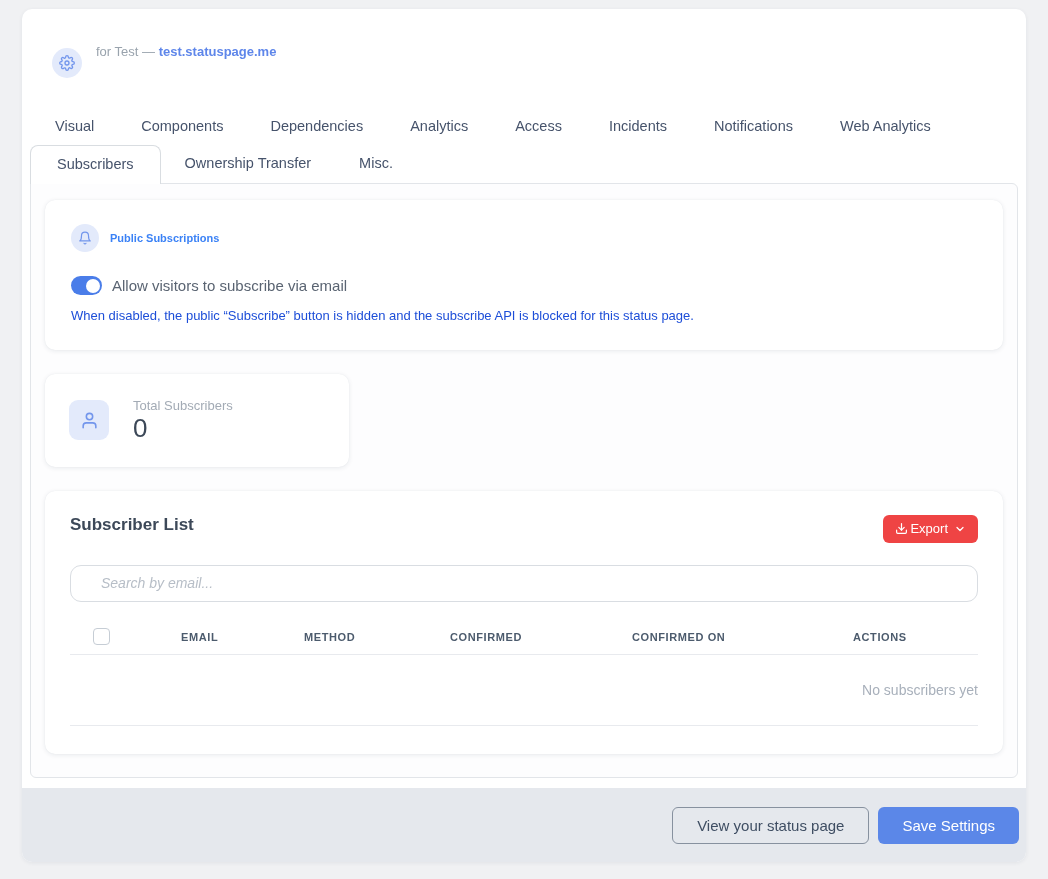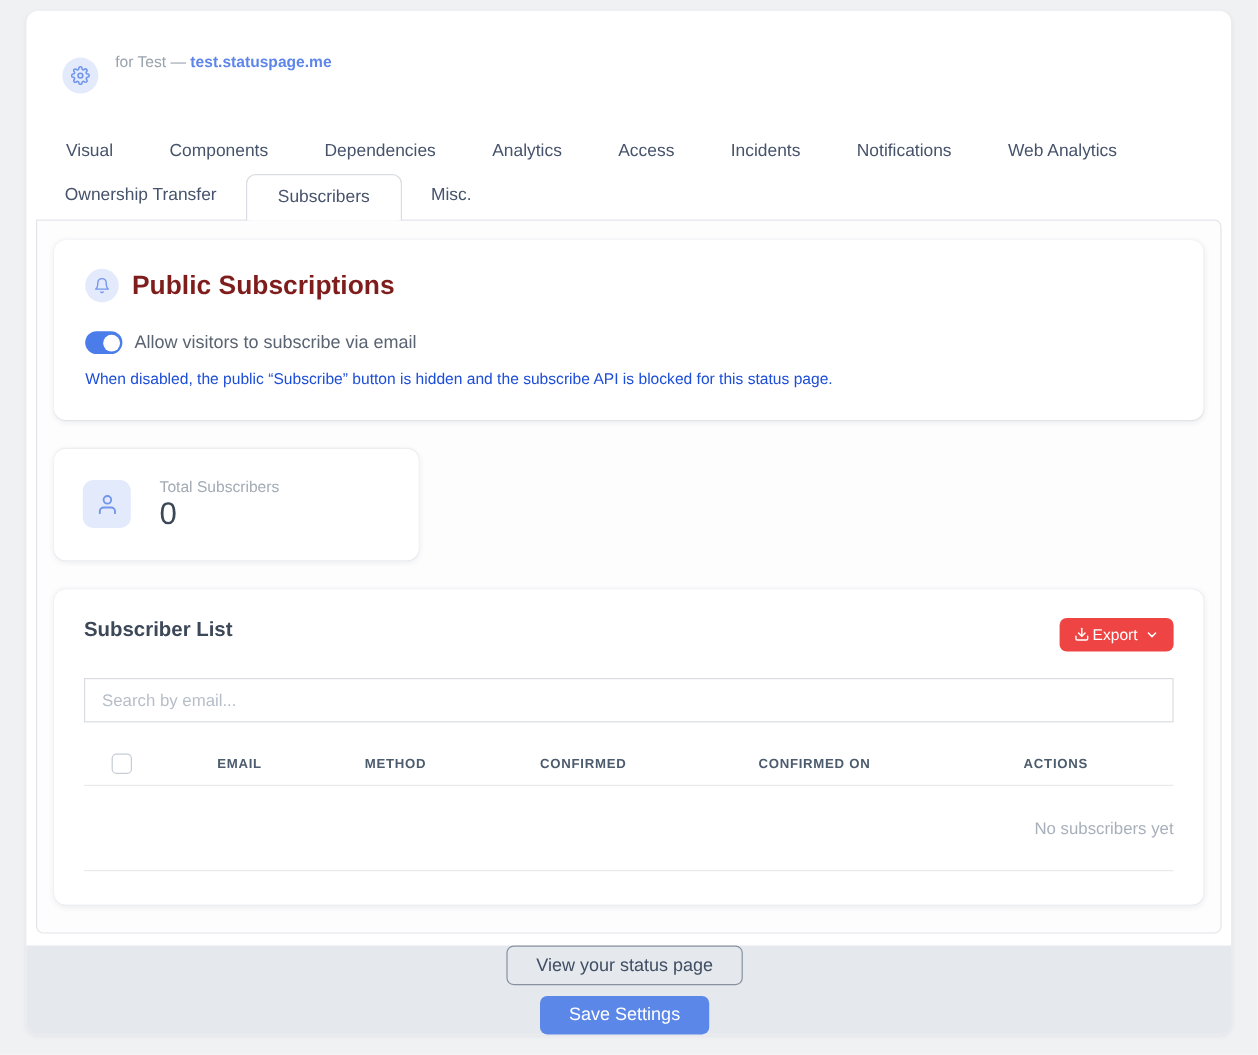--- a/index.html
+++ b/index.html
@@ -53,21 +53,21 @@
     background:#fdfdfe; padding:16px 14px 23px; flex:0 0 auto;
   }
   .card{
     background:#ffffff; border-radius:10px;
     box-shadow:0 1px 5px rgba(25,40,70,.09), 0 0 1px rgba(25,40,70,.08);
   }
   
   .card-public{ padding:24px 26px 27px; }
   .card-head{ display:flex; align-items:center; gap:11px; }
   .bell-badge{ width:28px; height:28px; border-radius:50%; }
-  .card-title{ font-size:22px; font-weight:700; color:#7f1d1d; }
+  .card-title{ font-size:11px; font-weight:700; color:#3b82f6; }
   .toggle-row{ display:flex; align-items:center; gap:10px; margin-top:24px; cursor:pointer; }
   .toggle{
     width:31px; height:19px; border-radius:10px; background:#4a7de9; position:relative;
     flex:0 0 auto;
   }
   .toggle .knob{
     position:absolute; top:2.5px; right:2.5px; width:14px; height:14px;
     border-radius:50%; background:#ffffff;
   }
   .toggle-label{ font-size:15px; color:#5a6472; }
@@ -85,23 +85,23 @@
   .list-title{ font-size:17px; font-weight:700; color:#3c4858; }
   .export-btn{
     background:#ef4444; color:#ffffff; border:none; border-radius:6px;
     height:28px; padding:0 12px; font-size:13px; font-weight:500;
     display:flex; align-items:center; gap:2px; cursor:pointer;
     font-family:"Liberation Sans", sans-serif;
   }
   .export-btn svg{ display:block; }
   .search-input{
     margin-top:22px; width:100%; height:37px;
-    border:1px solid #d9dde2; border-radius:0;
-    padding:0 14px; font-size:14px; color:#3c4858; outline:none;
-    font-family:"Liberation Sans", sans-serif; background:#ffffff;
+    border:1px solid #d9dde2; border-radius:11px;
+    padding:0 30px; font-size:14px; color:#3c4858; outline:none;
+    font-family:"Liberation Sans", sans-serif; background:#ffffff;font-style:italic;
   }
   .search-input::placeholder{ color:#b7bec7; }
   .table{ margin-top:18px; }
   .thead{ display:flex; align-items:center; height:34px; }
   .th{
     font-size:11px; font-weight:700; letter-spacing:.6px; color:#4c5b6d;
     white-space:nowrap;
   }
   .col-check{ width:111px; padding-left:23px; }
   .col-email{ width:123px; }
@@ -114,21 +114,21 @@
     background:#ffffff; appearance:none; -webkit-appearance:none; cursor:pointer; display:block;
   }
   .divider{ height:1px; background:#e8eaee; }
   .empty-row{ height:70px; display:flex; align-items:center; justify-content:flex-end; }
   .empty-text{ font-size:14px; color:#a8b0bb; }
   
   .footer{
     margin-top:auto; height:74px; background:#e5e8ed;
     border-radius:0 0 10px 10px;
     display:flex; align-items:center; justify-content:flex-end;
-    gap:9px; padding-right:7px;flex-direction:column;
+    gap:9px; padding-right:7px;
   }
   .btn{
     height:37px; border-radius:6px; font-size:15px; cursor:pointer;
     font-family:"Liberation Sans", sans-serif;
   }
   .btn-outline{
     background:transparent; border:1px solid #87919f; color:#3f4e63; padding:0 24px;
   }
   .btn-primary{
     background:#5b87e8; border:none; color:#ffffff; padding:0 24px; font-weight:500;
@@ -156,22 +156,22 @@
     <div class="tab-link">Components</div>
     <div class="tab-link">Dependencies</div>
     <div class="tab-link">Analytics</div>
     <div class="tab-link">Access</div>
     <div class="tab-link">Incidents</div>
     <div class="tab-link">Notifications</div>
     <div class="tab-link">Web Analytics</div>
   </div>
 
   <div class="tabs-row2">
+    <div class="tab2 active">Subscribers</div>
     <div class="tab2">Ownership Transfer</div>
-    <div class="tab2 active">Subscribers</div>
     <div class="tab2">Misc.</div>
   </div>
 
   <div class="panel">
 
     <div class="card card-public">
       <div class="card-head">
         <div class="icon-badge bell-badge">
           <svg width="14" height="14" viewBox="0 0 24 24" fill="none" stroke="currentColor" stroke-width="2" stroke-linecap="round" stroke-linejoin="round">
             <path d="M18 8A6 6 0 0 0 6 8c0 7-3 9-3 9h18s-3-2-3-9"></path>

